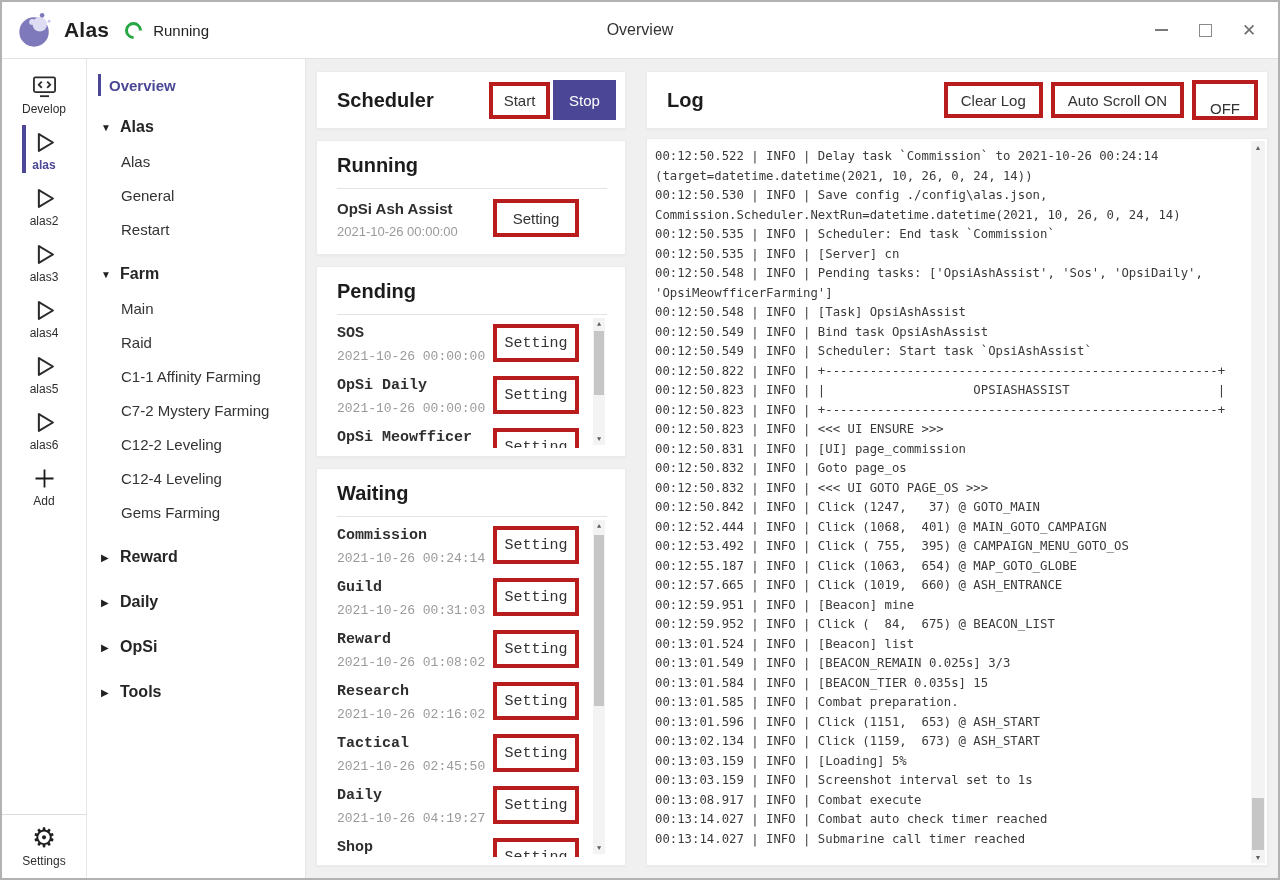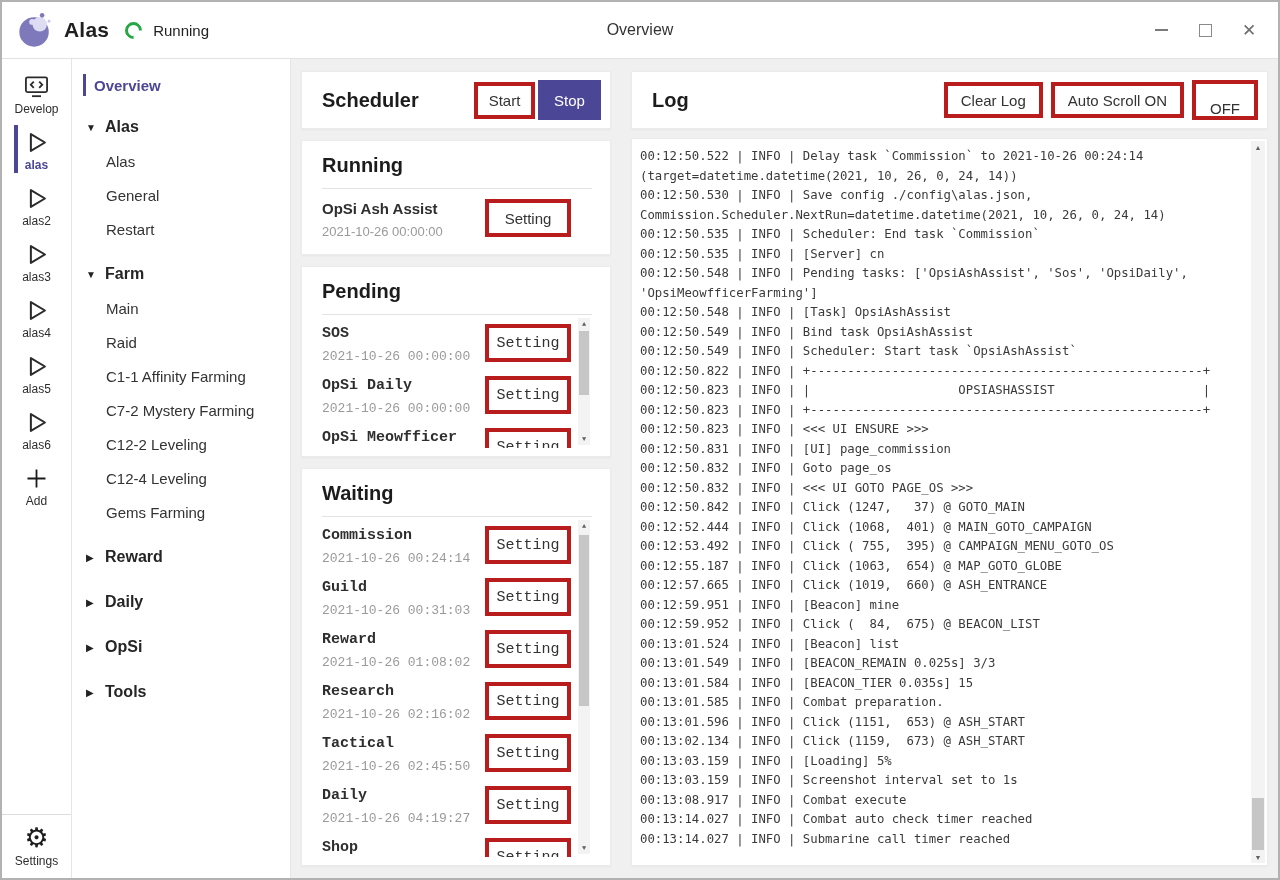--- a/index.html
+++ b/index.html
@@ -23,21 +23,21 @@
   .tb-right{margin-left:auto;display:flex;align-items:center;gap:26px;padding-right:6px;z-index:2;}
   .wc-btn{width:18px;height:18px;display:flex;align-items:center;justify-content:center;cursor:pointer;}
   .wc-min{width:13px;height:2px;background:#7a7a7a;}
   .wc-max{width:13px;height:13px;border:1.6px solid #8a8a8a;}
   .wc-close{font-size:17px;color:#6f6f6f;line-height:1;}
 
   
   .app-body{flex:1;display:flex;min-height:0;}
 
   
-  .rail{width:70px;flex:none;background:#fff;border-right:1px solid #e6e6e6;display:flex;flex-direction:column;align-items:center;padding-top:6px;}
+  .rail{width:85px;flex:none;background:#fff;border-right:1px solid #e6e6e6;display:flex;flex-direction:column;align-items:center;padding-top:6px;}
   .rail-item{position:relative;width:100%;padding:7px 0 5px;display:flex;flex-direction:column;align-items:center;cursor:pointer;}
   .rail-item .ricon{height:28px;display:flex;align-items:center;justify-content:center;}
   .rail-item .rlabel{font-size:12px;color:#2d2d2d;margin-top:2px;}
   .rail-item.active::before{content:"";position:absolute;left:0;top:4px;bottom:4px;width:4px;background:var(--accent);}
   .rail-item.active .rlabel{color:var(--accent);font-weight:700;}
   .rail-bottom{margin-top:auto;width:100%;border-top:1px solid #dcdcdc;padding:8px 0 10px;display:flex;flex-direction:column;align-items:center;cursor:pointer;}
   .gear-glyph{font-size:27px;line-height:30px;color:#1e1e1e;}
   .rail-bottom .rlabel{font-size:12px;color:#2d2d2d;margin-top:1px;}
 
   
@@ -64,21 +64,21 @@
   .btn-autoscroll{height:36px;padding:0 13px;margin-left:8px;}
   .btn-off{height:36px;padding:16px 14px;margin-left:8px;}
 
   .task-card{display:flex;flex-direction:column;padding:13px 18px 8px 20px;min-height:0;}
   .task-card-title{font-size:20px;font-weight:600;color:#1c1c1c;flex:none;}
   .task-card hr{border:none;border-top:1px solid #e3e3e3;margin:11px 0 0 0;flex:none;}
   .card-running{flex:none;padding-bottom:12px;}
   .card-pending{height:191px;flex:none;justify-content:flex-end;}
   .card-waiting{flex:1;}
   .list-wrap{position:relative;flex:1;min-height:0;overflow:hidden;font-family:Liberation Mono, monospace;}
-  .task-list{margin-right:21px;overflow:hidden;height:100%;}
+  .task-list{margin-right:28px;overflow:hidden;height:100%;}
   .task-row{display:flex;justify-content:space-between;align-items:flex-start;padding:9px 0 3px;min-height:50px;}
   .task-name{font-size:15px;font-weight:700;color:#2e2e2e;line-height:20px;max-width:175px;}
   .task-time{font-size:13px;color:#9a9a9a;margin-top:5px;}
   .btn-setting{width:86px;height:38px;flex:none;}
   .running-list .task-row{padding-top:10px;}
 
   
   .vscroll{position:absolute;right:2px;top:3px;bottom:3px;width:12px;background:#f3f3f3;display:flex;flex-direction:column;align-items:center;}
   .sb-arrow{flex:none;height:12px;width:100%;display:flex;align-items:center;justify-content:center;font-size:7px;color:#606060;cursor:pointer;}
   .sb-track{flex:1;width:100%;position:relative;}

